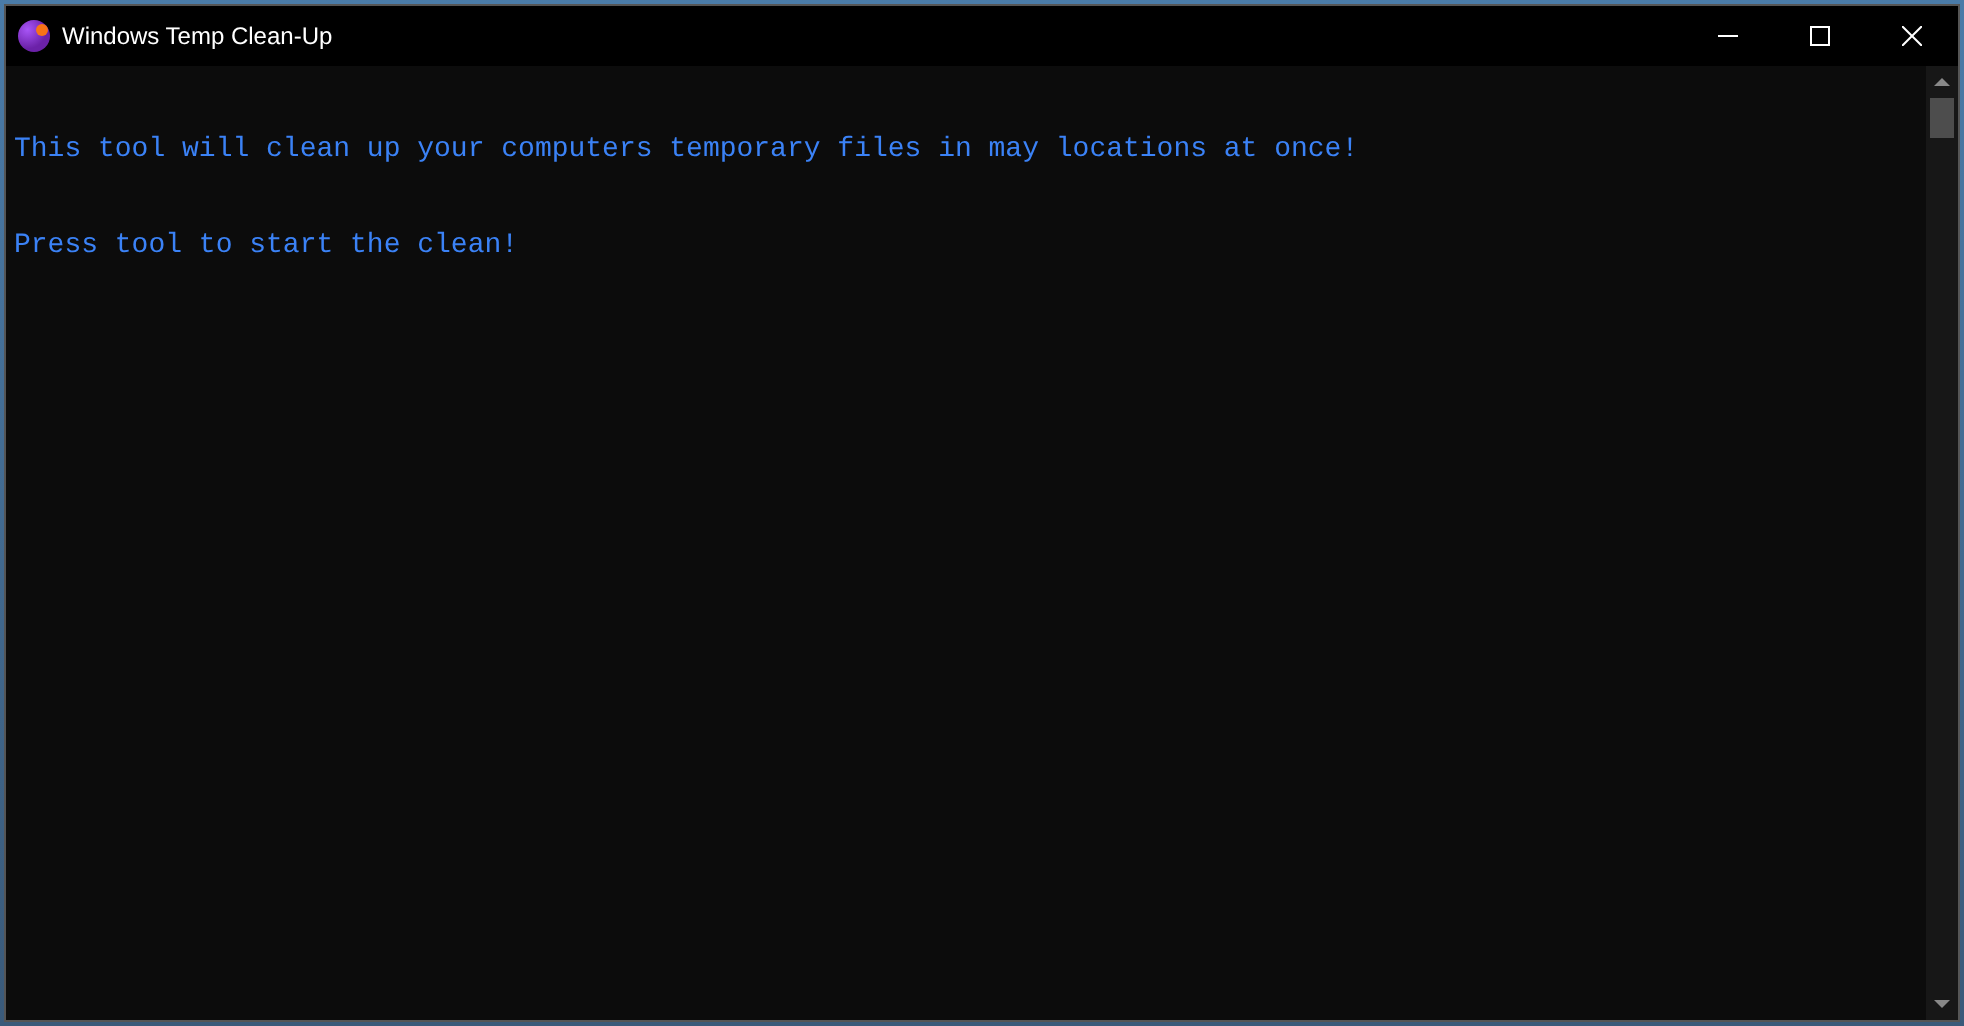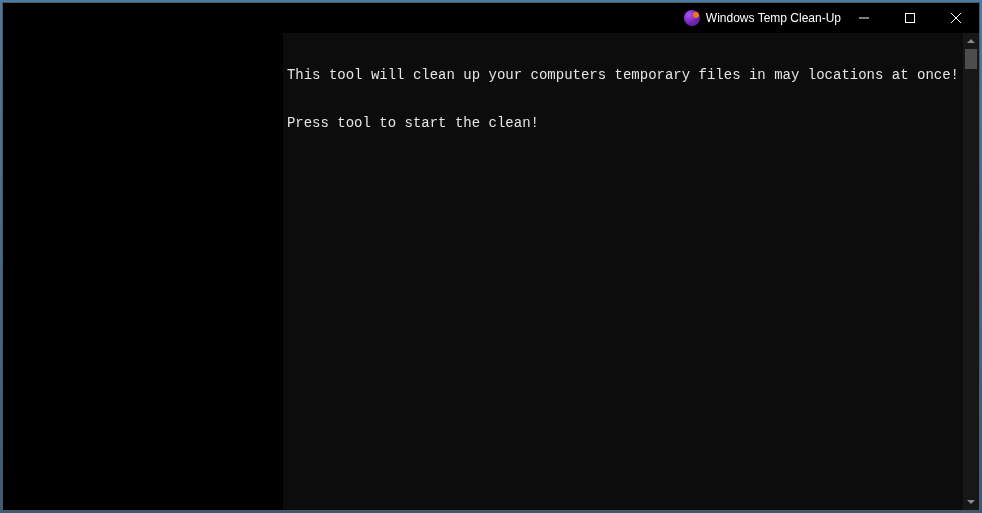--- a/index.html
+++ b/index.html
@@ -17,21 +17,20 @@
     .window {
       position: absolute;
       top: 2px;
       left: 2px;
       right: 2px;
       bottom: 2px;
       background: #000000;
       border: 1px solid #555;
       display: flex;
       flex-direction: column;
-      align-items: flex-end;
     }
     .titlebar {
       height: 30px;
       background: #000000;
       display: flex;
       align-items: center;
       color: #ffffff;
       font-size: 12px;
       user-select: none;
     }
@@ -84,21 +83,21 @@
       display: flex;
       background: #0c0c0c;
       position: relative;
     }
     .console {
       flex: 1;
       padding: 2px 4px;
       font-family: Consolas, "Courier New", monospace;
       font-size: 14px;
       line-height: 16px;
-      color: #e5e5e5;
+      color: #3b82f6;
       white-space: pre;
       overflow: hidden;
     }
     .console-line {
       display: block;
     }
     .scrollbar {
       width: 16px;
       background: #171717;
       position: relative;

